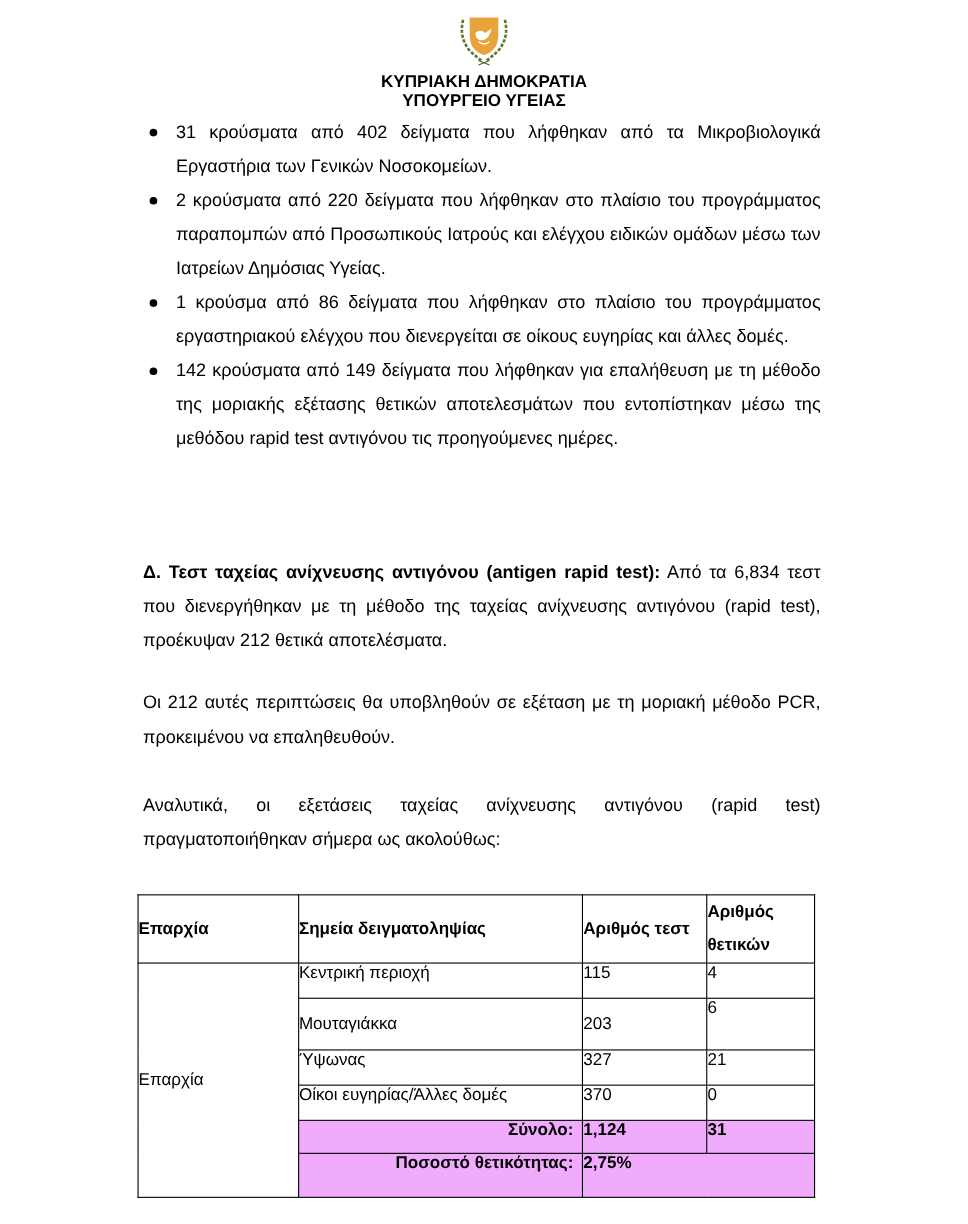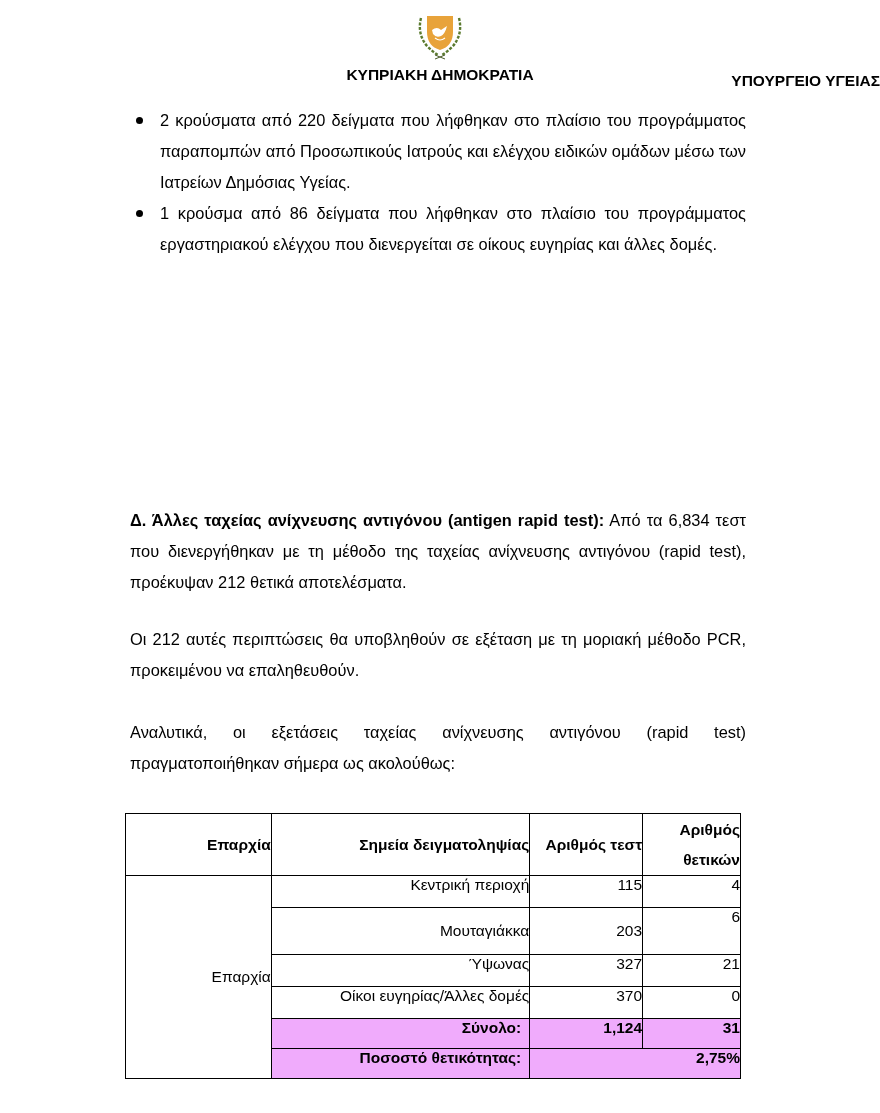--- a/index.html
+++ b/index.html
@@ -1,31 +1,31 @@
 <!DOCTYPE html>
 <html><head>
 <meta charset="utf-8">
 <style>
   html, body { margin: 0; padding: 0; background: #ffffff; }
   body { width: 880px; height: 1113px; position: relative; overflow: hidden;
          font-family: "Liberation Sans", sans-serif; color: #000; }
   .emblem { position: absolute; left: 413px; top: 14px; width: 54px; height: 46px; }
   .hdr { position: absolute; left: 0; width: 880px; text-align: center; font-weight: bold; font-size: 15.5px; }
   .hdr1 { top: 66px; }
-  .hdr2 { top: 72px; text-align: right; }
+  .hdr2 { top: 83px; }
   .bullets { position: absolute; left: 160px; top: 105px; width: 586px; margin: 0; padding: 0; list-style: none; }
   .bullets li { position: relative; font-size: 16.4px; line-height: 31px; text-align: justify; text-align-last: left; margin: 0; }
   .bullets li::before { content: ""; position: absolute; left: -24px; top: 12px; width: 7px; height: 7px; border-radius: 50%; background: #000; }
   .para { position: absolute; left: 130px; width: 616px; font-size: 16.4px; line-height: 31px; text-align: justify; margin: 0; }
   .p1 { top: 505px; }
   .p2 { top: 624px; }
   .p3 { top: 717px; }
   b { font-weight: bold; }
   table.t { position: absolute; left: 125px; top: 813px; border-collapse: collapse; width: 616px; font-size: 15.5px; }
-  table.t td { border: 1.5px solid #000; text-align: right; padding: 0; vertical-align: middle; }
+  table.t td { border: 1.5px solid #000; text-align: left; padding: 0; vertical-align: middle; }
   .th { font-weight: bold; }
   .green { background: #f0abfc; }
   .right { text-align: right !important; padding-right: 8px !important; }
   .top { vertical-align: top !important; }
 </style>
 </head>
 <body>
 
 <svg class="emblem" viewBox="0 0 54 46">
   <path d="M8 4 Q4 20 14 32 Q20 38 25 41" fill="none" stroke="#5a7a2e" stroke-width="2.4" stroke-dasharray="3 1.5"></path>
@@ -33,25 +33,27 @@
   <path d="M22 41 L32 45 M32 41 L22 45" stroke="#4b5d2a" stroke-width="1"></path>
   <path d="M14 2 L40 2 L40 18 Q40 32 27 36 Q14 32 14 18 Z" fill="#e8a33a"></path>
   <path d="M19 16 Q24 12 28 16 L34 12 Q32 20 28 22 Q23 24 20 20 Z" fill="#ffffff"></path>
   <path d="M22 24 Q27 28 32 24" fill="none" stroke="#ffffff" stroke-width="1.2"></path>
 </svg>
 
 <div class="hdr hdr1">ΚΥΠΡΙΑΚΗ ΔΗΜΟΚΡΑΤΙΑ</div>
 <div class="hdr hdr2">ΥΠΟΥΡΓΕΙΟ ΥΓΕΙΑΣ</div>
 
 <ul class="bullets">
+  <li>31 κρούσματα από 402 δείγματα που λήφθηκαν από τα Μικροβιολογικά Εργαστήρια των Γενικών Νοσοκομείων.</li>
   <li>2 κρούσματα από 220 δείγματα που λήφθηκαν στο πλαίσιο του προγράμματος παραπομπών από Προσωπικούς Ιατρούς και ελέγχου ειδικών ομάδων μέσω των Ιατρείων Δημόσιας Υγείας.</li>
   <li>1 κρούσμα από 86 δείγματα που λήφθηκαν στο πλαίσιο του προγράμματος εργαστηριακού ελέγχου που διενεργείται σε οίκους ευγηρίας και άλλες δομές.</li>
+  <li>142 κρούσματα από 149 δείγματα που λήφθηκαν για επαλήθευση με τη μέθοδο της μοριακής εξέτασης θετικών αποτελεσμάτων που εντοπίστηκαν μέσω της μεθόδου rapid test αντιγόνου τις προηγούμενες ημέρες.</li>
 </ul>
 
-<p class="para p1"><b>Δ. Άλλες ταχείας ανίχνευσης αντιγόνου (antigen rapid test):</b><span> Από τα 6,834 τεστ που διενεργήθηκαν με τη μέθοδο της ταχείας ανίχνευσης αντιγόνου (rapid test), προέκυψαν 212 θετικά αποτελέσματα.</span></p>
+<p class="para p1"><b>Δ. Τεστ ταχείας ανίχνευσης αντιγόνου (antigen rapid test):</b><span> Από τα 6,834 τεστ που διενεργήθηκαν με τη μέθοδο της ταχείας ανίχνευσης αντιγόνου (rapid test), προέκυψαν 212 θετικά αποτελέσματα.</span></p>
 
 <p class="para p2">Οι 212 αυτές περιπτώσεις θα υποβληθούν σε εξέταση με τη μοριακή μέθοδο PCR, προκειμένου να επαληθευθούν.</p>
 
 <p class="para p3">Αναλυτικά, οι εξετάσεις ταχείας ανίχνευσης αντιγόνου (rapid test) πραγματοποιήθηκαν σήμερα ως ακολούθως:</p>
 
 <table class="t">
   <colgroup>
     <col style="width:146px">
       <col style="width:259px">
       <col style="width:113px">
@@ -83,18 +85,18 @@
   <tr style="height:32px">
     <td class="top">Οίκοι ευγηρίας/Άλλες δομές</td>
     <td class="top">370</td>
     <td class="top">0</td>
   </tr>
   <tr style="height:30px">
     <td class="green th right top">Σύνολο:</td>
     <td class="green th top">1,124</td>
     <td class="green th top">31</td>
   </tr>
-  <tr style="height:30px">
+  <tr style="height:40px">
     <td class="green th right top">Ποσοστό θετικότητας:</td>
     <td class="green th top" colspan="2">2,75%</td>
   </tr>
 </tbody>
   </table>
 
 </body></html>

